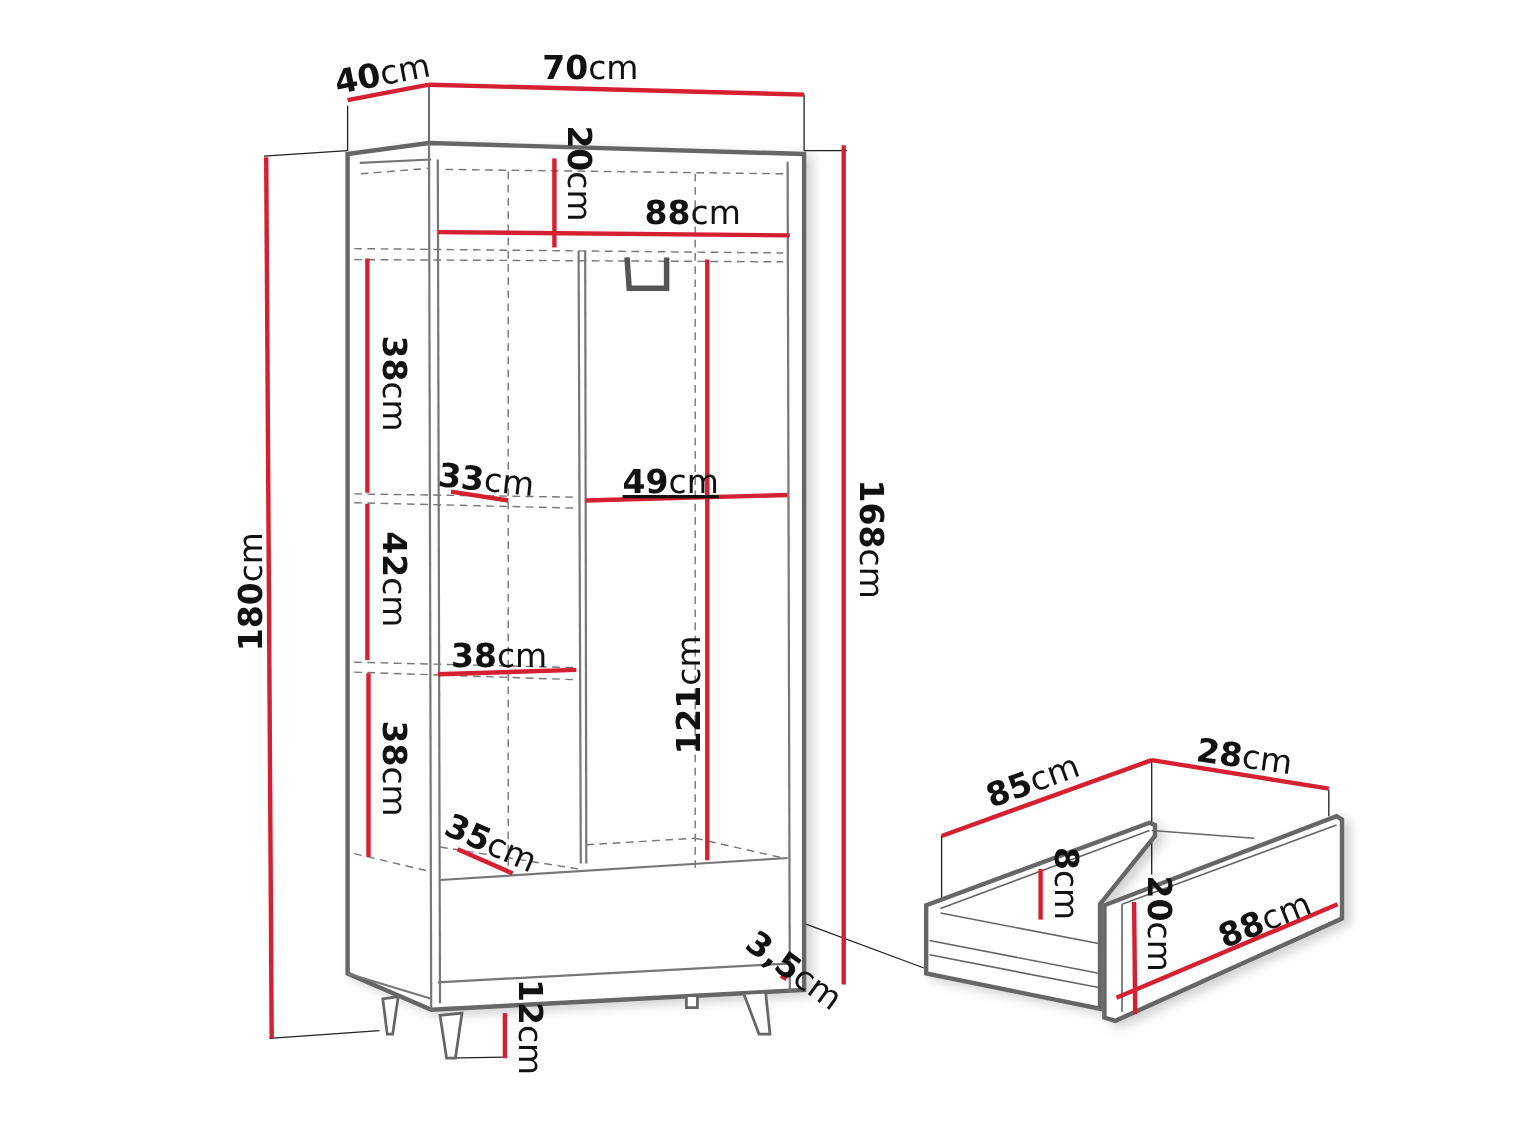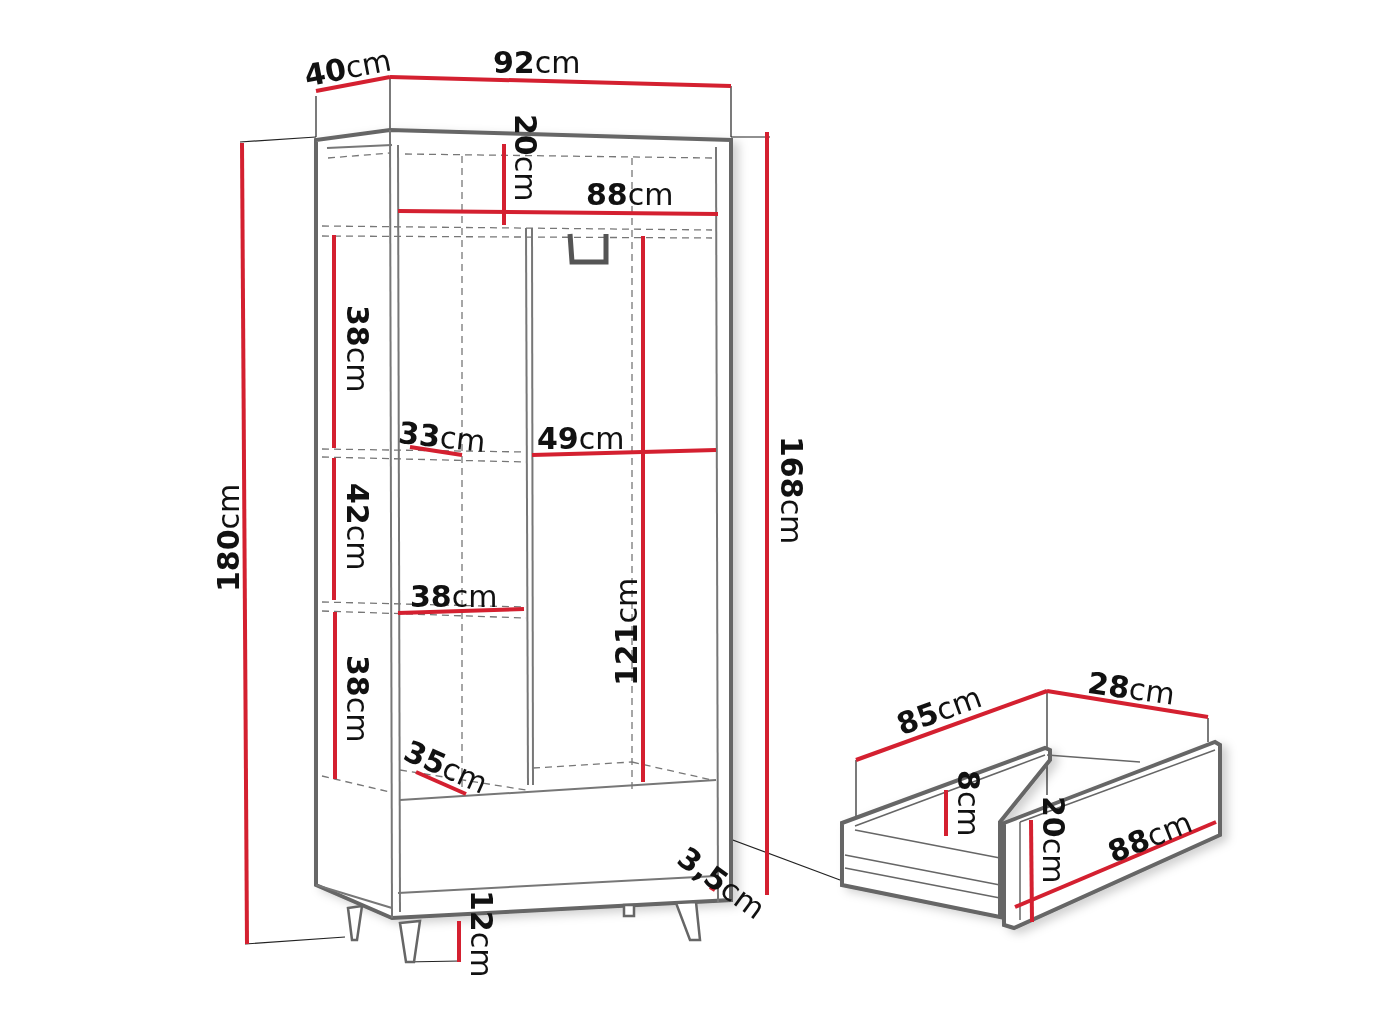--- a/index.html
+++ b/index.html
@@ -125,35 +125,35 @@
       </g>
     </g>
   </svg>
 
   
   
   <div class="lbl" style="left:302px;top:62px;transform:rotate(-11deg);">
     <b>40</b><span class="u">cm</span>
   </div>
   <div class="lbl" style="left:493px;top:48px;">
-    <b>92</b><span class="u">cm</span>
+    <b>70</b><span class="u">cm</span>
   </div>
   <div class="lbl" style="left:540px;top:114px;transform:rotate(90deg);">
     <b>20</b><span class="u">cm</span>
   </div>
   <div class="lbl" style="left:586px;top:180px;">
     <b>88</b><span class="u">cm</span>
   </div>
   <div class="lbl" style="left:372px;top:305px;transform:rotate(90deg);">
     <b>38</b><span class="u">cm</span>
   </div>
   <div class="lbl" style="left:400px;top:418px;transform:rotate(6deg);">
     <b>33</b><span class="u">cm</span>
   </div>
-  <div class="lbl" style="left:537px;top:424px;">
+  <div class="lbl" style="left:566px;top:424px;text-decoration:underline;">
     <b>49</b><span class="u">cm</span>
   </div>
   <div class="lbl" style="left:372px;top:483px;transform:rotate(90deg);">
     <b>42</b><span class="u">cm</span>
   </div>
   <div class="lbl" style="left:410px;top:582px;">
     <b>38</b><span class="u">cm</span>
   </div>
   <div class="lbl" style="left:612px;top:686px;transform:rotate(-90deg);">
     <b>121</b><span class="u">cm</span>

